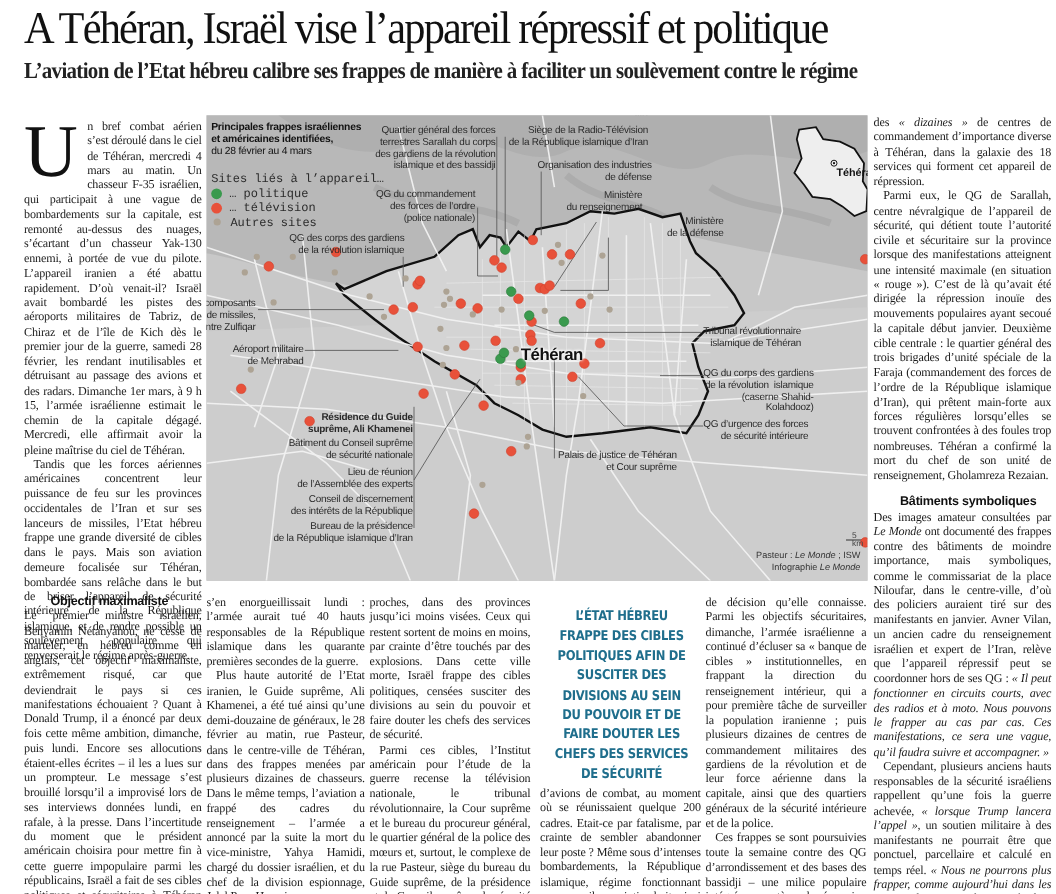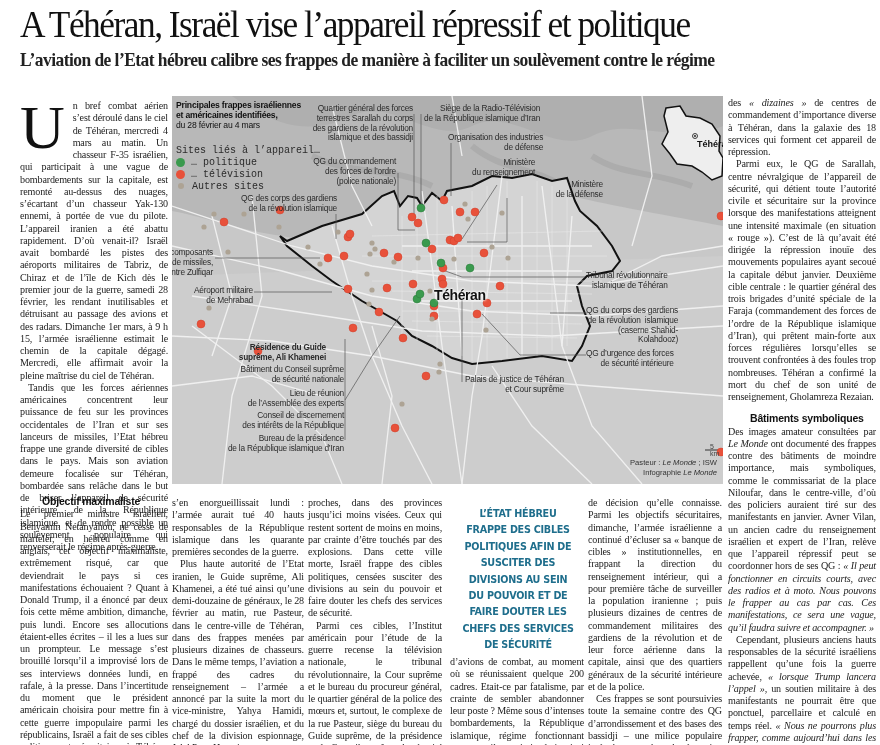--- a/index.html
+++ b/index.html
@@ -343,21 +343,21 @@
   <div class="m-label" style="left:414px;top:175px">Tribunal révolutionnaire
 islamique de Téhéran</div>
   <div class="m-label" style="left:414px;top:210px">QG du corps des gardiens
 de la révolution  islamique
 (caserne Shahid-
 Kolahdooz)</div>
   <div class="m-label" style="left:414px;top:253px">QG d’urgence des forces
 de sécurité intérieure</div>
   <div class="m-label" style="left:293px;top:279px">Palais de justice de Téhéran
 et Cour suprême</div>
-  <div class="m-label r b" style="right:397px;top:247px">Résidence du Guide
+  <div class="m-label r b" style="right:379px;top:247px">Résidence du Guide
 suprême, Ali Khamenei</div>
   <div class="m-label r" style="right:379px;top:269px">Bâtiment du Conseil suprême
 de sécurité nationale</div>
   <div class="m-label r" style="right:379px;top:293px">Lieu de réunion
 de l’Assemblée des experts</div>
   <div class="m-label r" style="right:379px;top:315px">Conseil de discernement
 des intérêts de la République</div>
   <div class="m-label r" style="right:379px;top:338px">Bureau de la présidence
 de la République islamique d’Iran</div>
 

